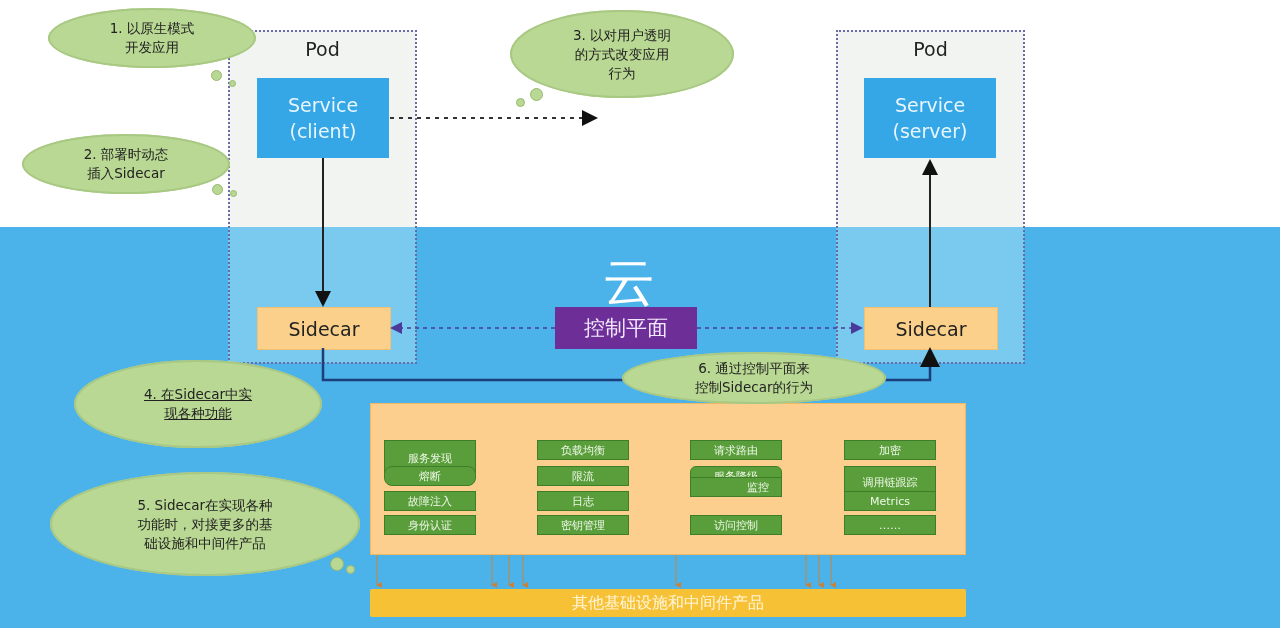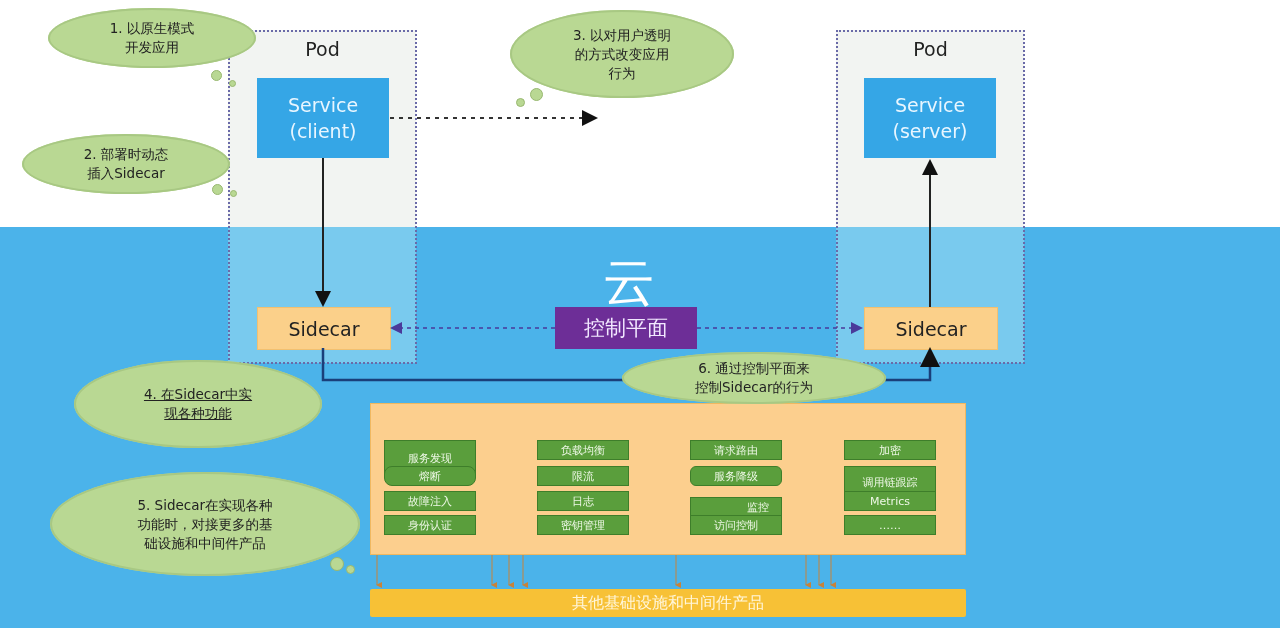--- a/index.html
+++ b/index.html
@@ -88,21 +88,21 @@
     <div class="feat" style="left: 384px; top: 440px; width: 92px; height: 36px;">服务发现</div>
     <div class="feat" style="left: 384px; top: 466px; width: 92px; height: 20px; border-radius: 8px;">熔断</div>
     <div class="feat" style="left: 384px; top: 491px; width: 92px; height: 20px;">故障注入</div>
     <div class="feat" style="left: 384px; top: 515px; width: 92px; height: 20px;">身份认证</div>
     <div class="feat" style="left: 537px; top: 440px; width: 92px; height: 20px;">负载均衡</div>
     <div class="feat" style="left: 537px; top: 466px; width: 92px; height: 20px;">限流</div>
     <div class="feat" style="left: 537px; top: 491px; width: 92px; height: 20px;">日志</div>
     <div class="feat" style="left: 537px; top: 515px; width: 92px; height: 20px;">密钥管理</div>
     <div class="feat" style="left: 690px; top: 440px; width: 92px; height: 20px;">请求路由</div>
     <div class="feat" style="left: 690px; top: 466px; width: 92px; height: 20px; border-radius: 6px;">服务降级</div>
-    <div class="feat" style="left: 690px; top: 497px; width: 92px; height: 20px; padding-left: 44px;">监控</div>
+    <div class="feat" style="left: 690px; top: 477px; width: 92px; height: 20px; padding-left: 44px;">监控</div>
     <div class="feat" style="left: 690px; top: 515px; width: 92px; height: 20px;">访问控制</div>
     <div class="feat" style="left: 844px; top: 440px; width: 92px; height: 20px;">加密</div>
     <div class="feat" style="left: 844px; top: 466px; width: 92px; height: 32px;">调用链跟踪</div>
     <div class="feat" style="left: 844px; top: 491px; width: 92px; height: 20px;">Metrics</div>
     <div class="feat" style="left: 844px; top: 515px; width: 92px; height: 20px;">……</div>
   </div>
 
 <div class="infra-bar">其他基础设施和中间件产品</div>
 
 <div class="bubble" style="left:48px;top:8px;width:208px;height:60px;">1. 以原生模式

